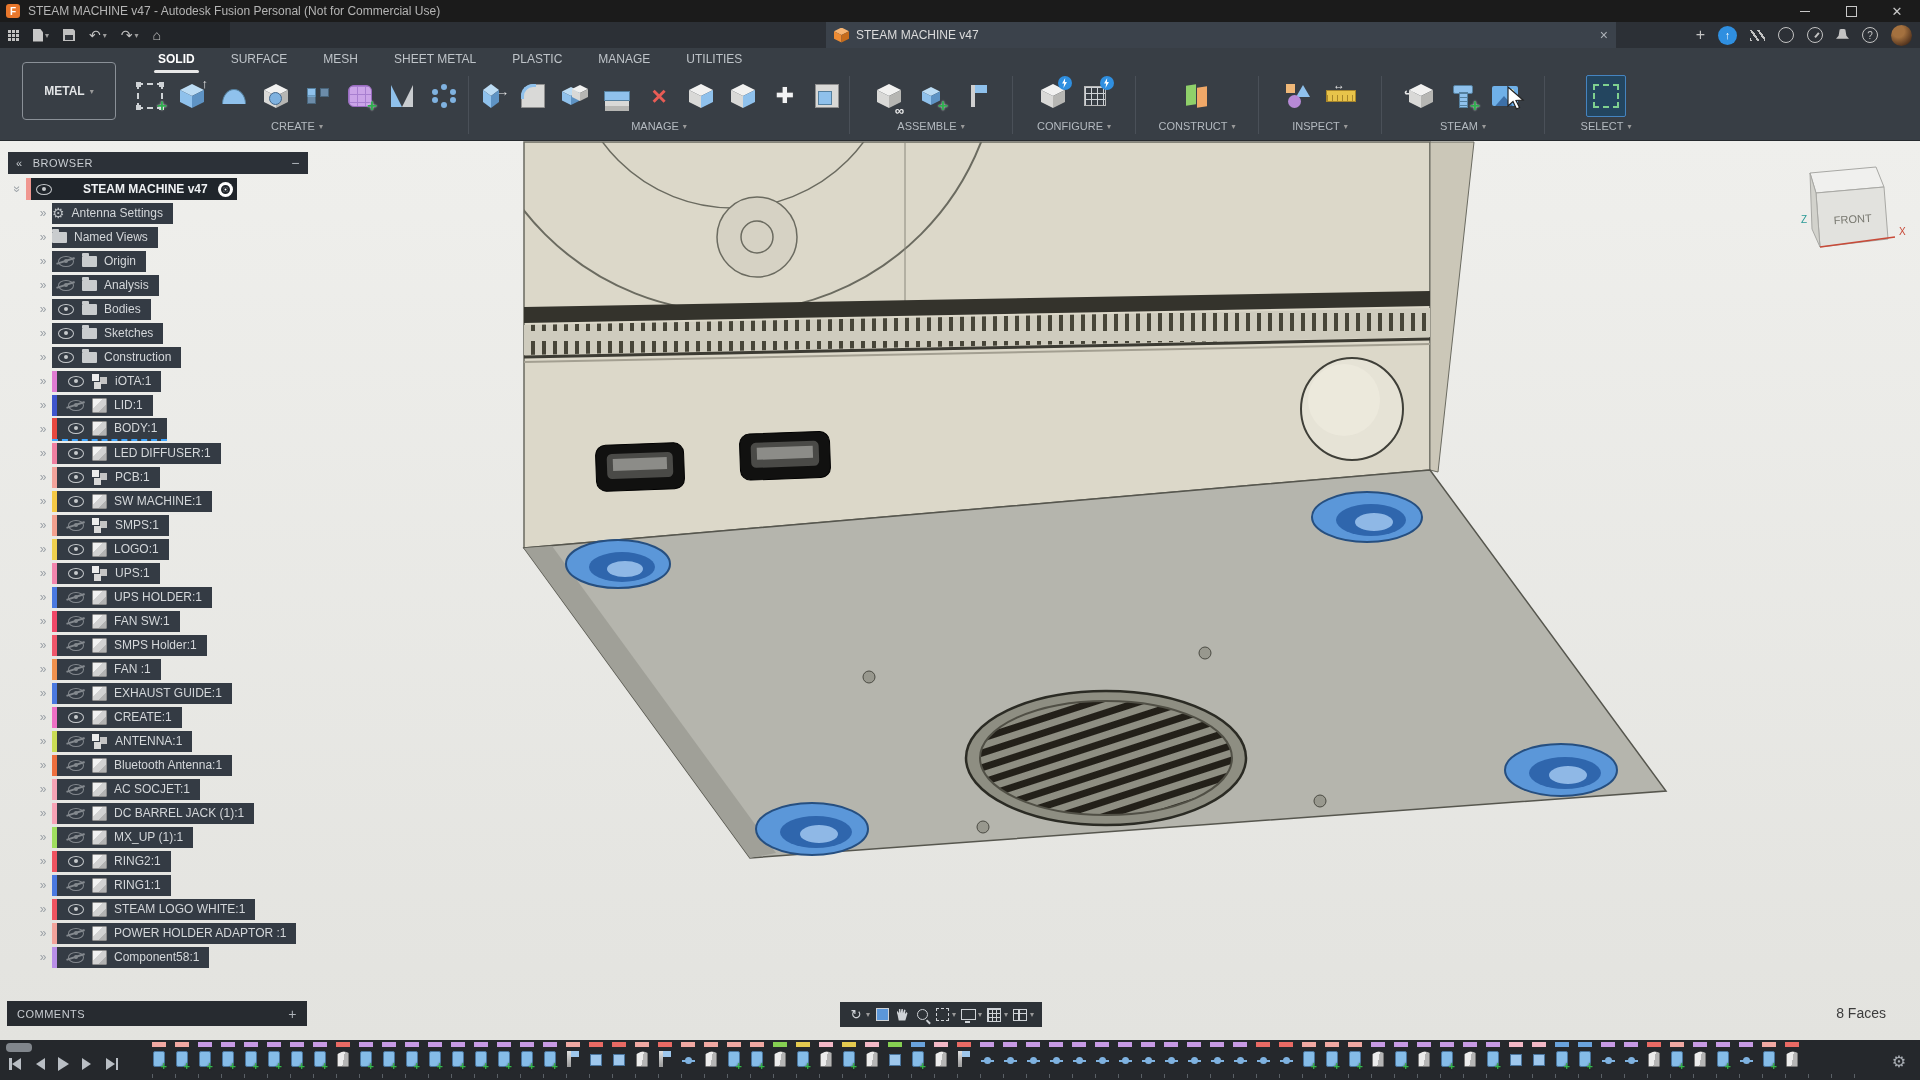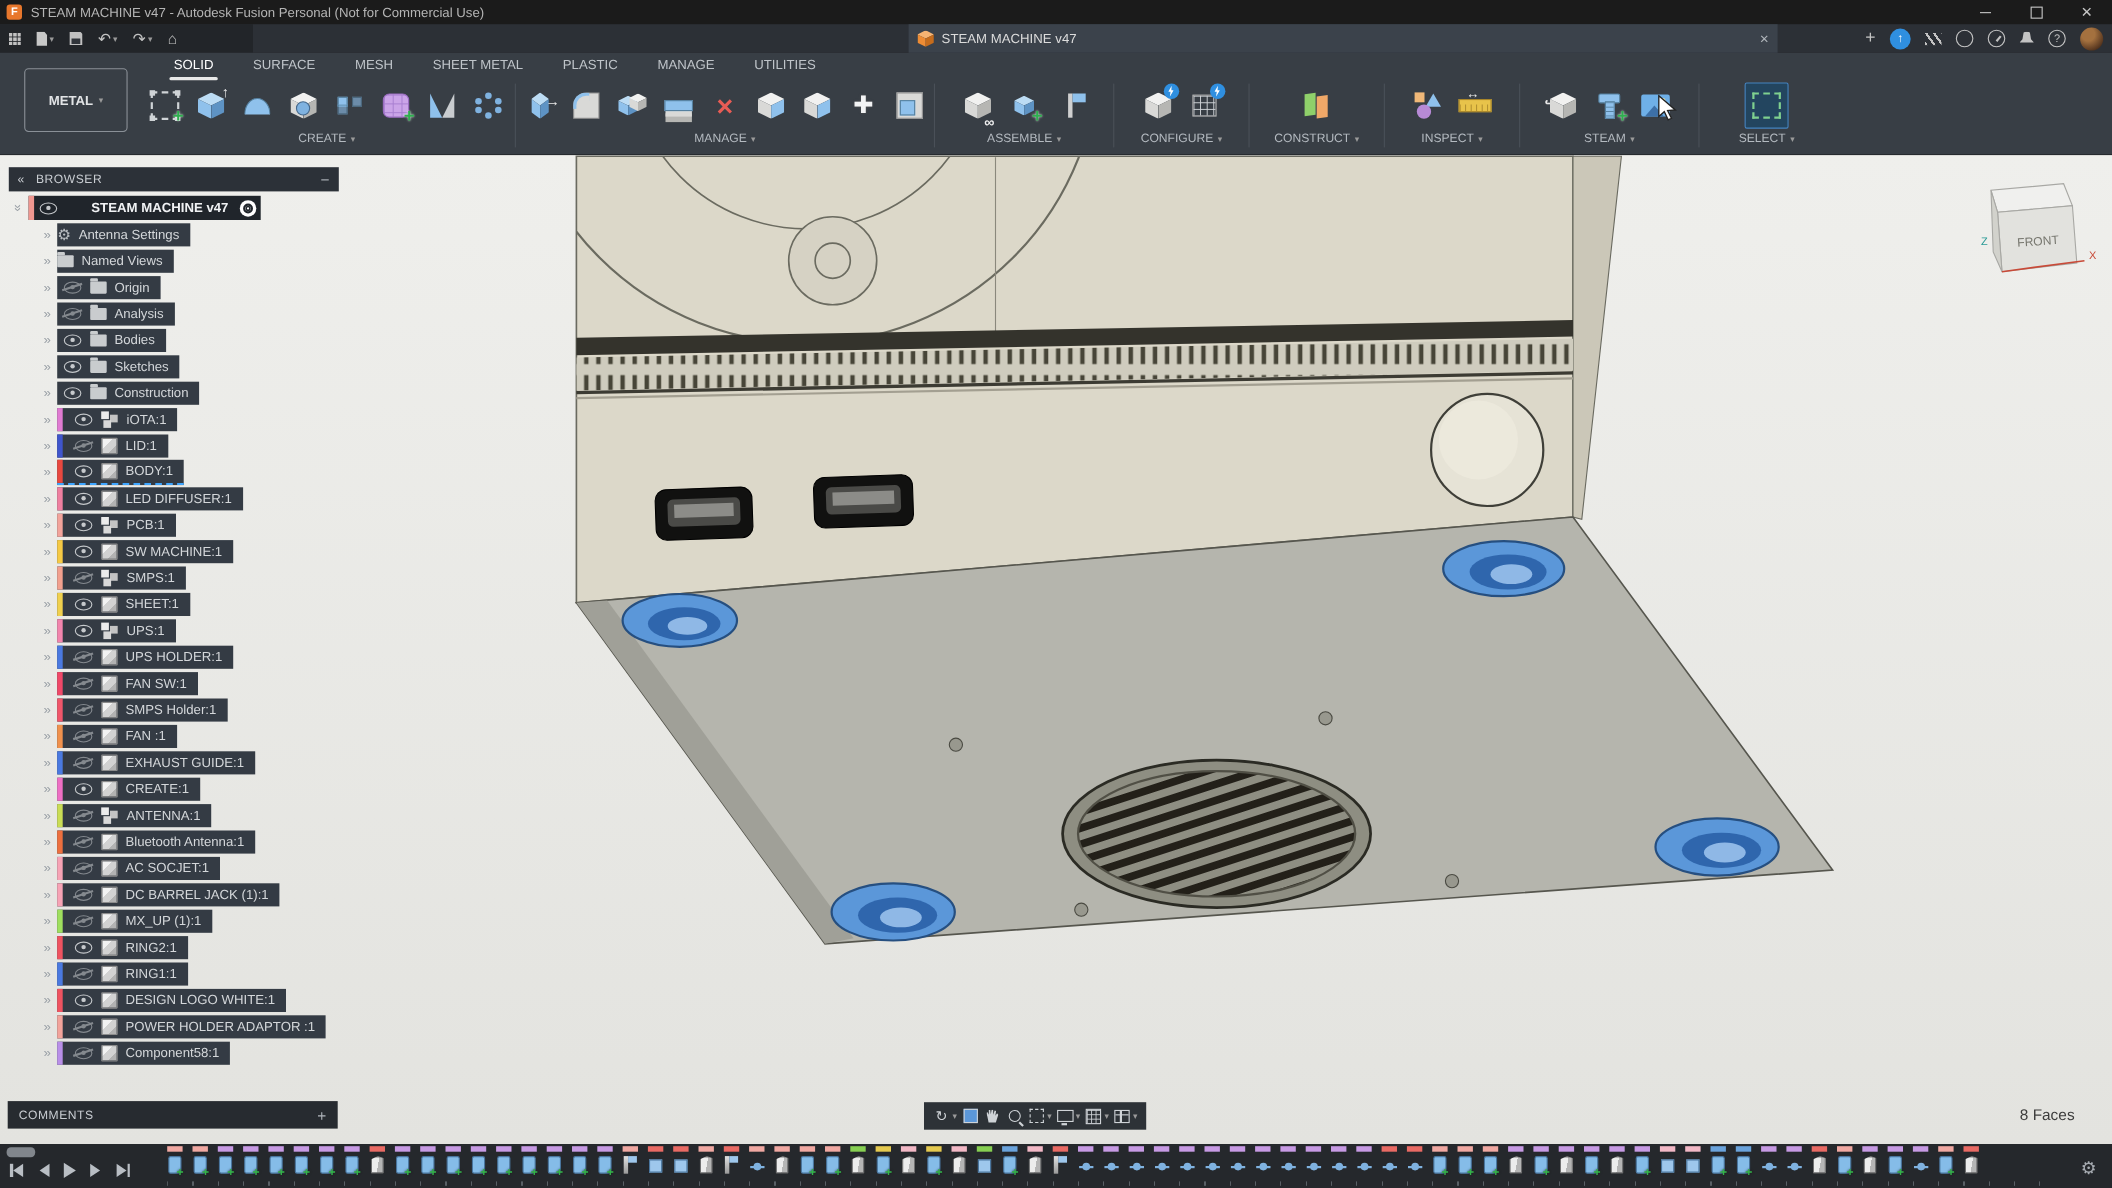--- a/index.html
+++ b/index.html
@@ -47,21 +47,21 @@
   .clocki::after{content:"";position:absolute;left:8px;top:4px;width:1.5px;height:6px;background:#c3c3c3;transform:rotate(40deg)}
   .belli{width:13px;height:13px;background:#c3c3c3;clip-path:polygon(50% 0,72% 8%,80% 55%,100% 78%,0 78%,20% 55%,28% 8%);position:relative}
   .avatar{width:21px;height:21px;border-radius:50%;background:radial-gradient(circle at 35% 30%,#a4713f 0 30%,#5d3b22 70%,#241309)}
   
   #ribbon{position:absolute;top:48px;left:0;width:1920px;height:92px;background:#383e45;border-bottom:1px solid #262a2e}
   #designbtn{position:absolute;left:22px;top:14px;width:92px;height:56px;border:1px solid #8a9097;border-radius:4px;
     color:#e2e4e6;font-size:12px;font-weight:bold;display:flex;align-items:center;justify-content:center;gap:5px}
   #ribboncol{position:absolute;left:132px;top:0;right:0;height:92px}
   #rtabs{display:flex;height:22px;align-items:center;padding-left:8px;gap:0}
   .rtab{padding:0 18px;font-size:12px;color:#bfc4c9;height:22px;display:flex;align-items:center;position:relative;white-space:nowrap}
-  .rtab.active{color:#fff;font-weight:normal}
+  .rtab.active{color:#fff;font-weight:bold}
   .rtab.active::after{content:"";position:absolute;left:14px;right:14px;bottom:-3px;height:3px;background:#e8e8e8;border-radius:2px}
   #rgroups{display:flex;align-items:stretch;height:66px;margin-top:4px}
   .rgroup{display:flex;flex-direction:column;align-items:center;justify-content:flex-start}
   .ricons{display:flex;align-items:center;justify-content:center;gap:4px;height:44px}
   .rlabel{font-size:11px;color:#b4bac0;display:flex;gap:4px;align-items:center;margin-top:2px}
   .rsep{width:1px;background:#4a5058;margin:2px 6px 6px 6px}
   .ricon{width:38px;height:40px;display:flex;align-items:center;justify-content:center;position:relative}
   .ricon .cub{width:24px;height:24px}
   .th-blue{--c1:#bcdcf4;--c2:#8fc1ec;--c3:#5e93c4}
   .th-gray{--c1:#f1f1f0;--c2:#d9d9d7;--c3:#b6b6b3}
@@ -781,21 +781,21 @@
           <span class="lbl">SMPS:1</span>
         </div>
       </div>
       <div class="b-row i-body eye-on has-bar" style="--bar: #f0d04e;">
         <span class="chev">»</span>
         <div class="chip">
           <span class="bar"></span>
           <span class="eyew"><i></i></span>
 
           <span class="ti ti-body"></span>
-          <span class="lbl">SHEET:1</span>
+          <span class="lbl">LOGO:1</span>
         </div>
       </div>
       <div class="b-row i-component eye-on has-bar" style="--bar: #f285ad;">
         <span class="chev">»</span>
         <div class="chip">
           <span class="bar"></span>
           <span class="eyew"><i></i></span>
 
           <span class="ti ti-comp"></span>
 
@@ -955,21 +955,21 @@
           <span class="lbl">RING1:1</span>
         </div>
       </div>
       <div class="b-row i-body eye-on has-bar" style="--bar: #ef5360;">
         <span class="chev">»</span>
         <div class="chip">
           <span class="bar"></span>
           <span class="eyew"><i></i></span>
 
           <span class="ti ti-body"></span>
-          <span class="lbl">DESIGN LOGO WHITE:1</span>
+          <span class="lbl">STEAM LOGO WHITE:1</span>
         </div>
       </div>
       <div class="b-row i-body eye-off has-bar" style="--bar: #f2a39b;">
         <span class="chev">»</span>
         <div class="chip">
           <span class="bar"></span>
           <span class="eyew">
             <i></i>
           </span>
 

